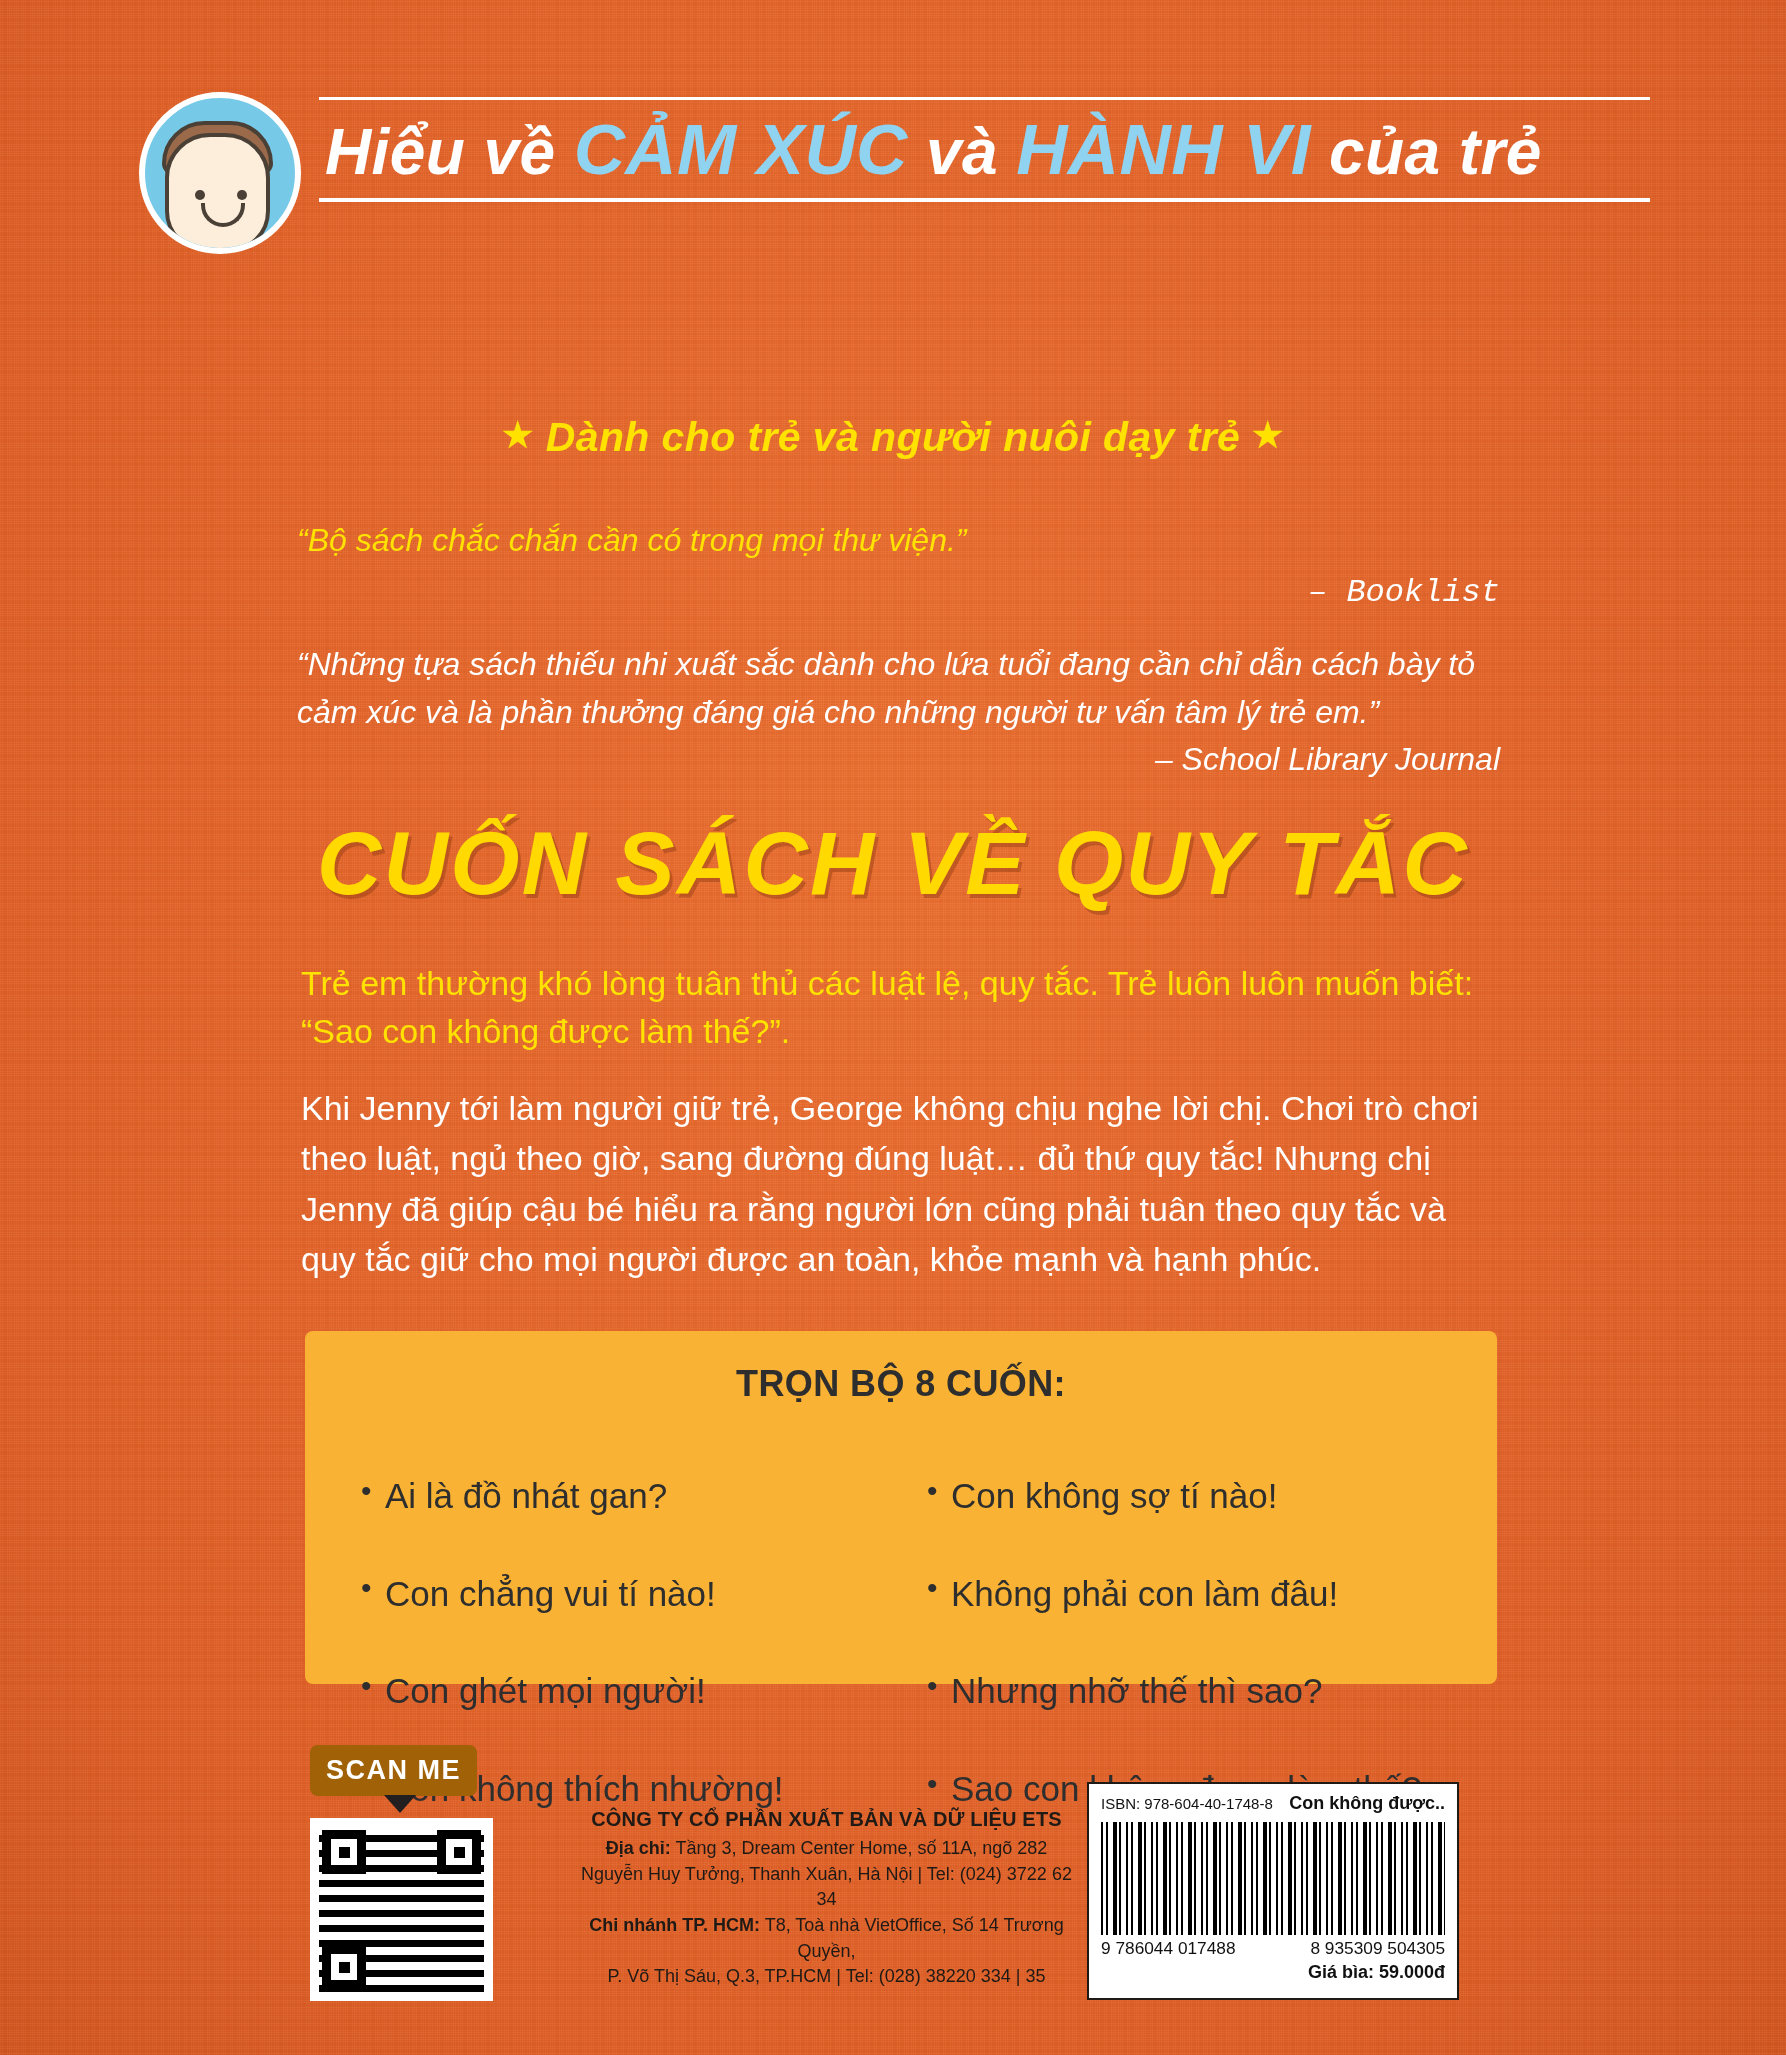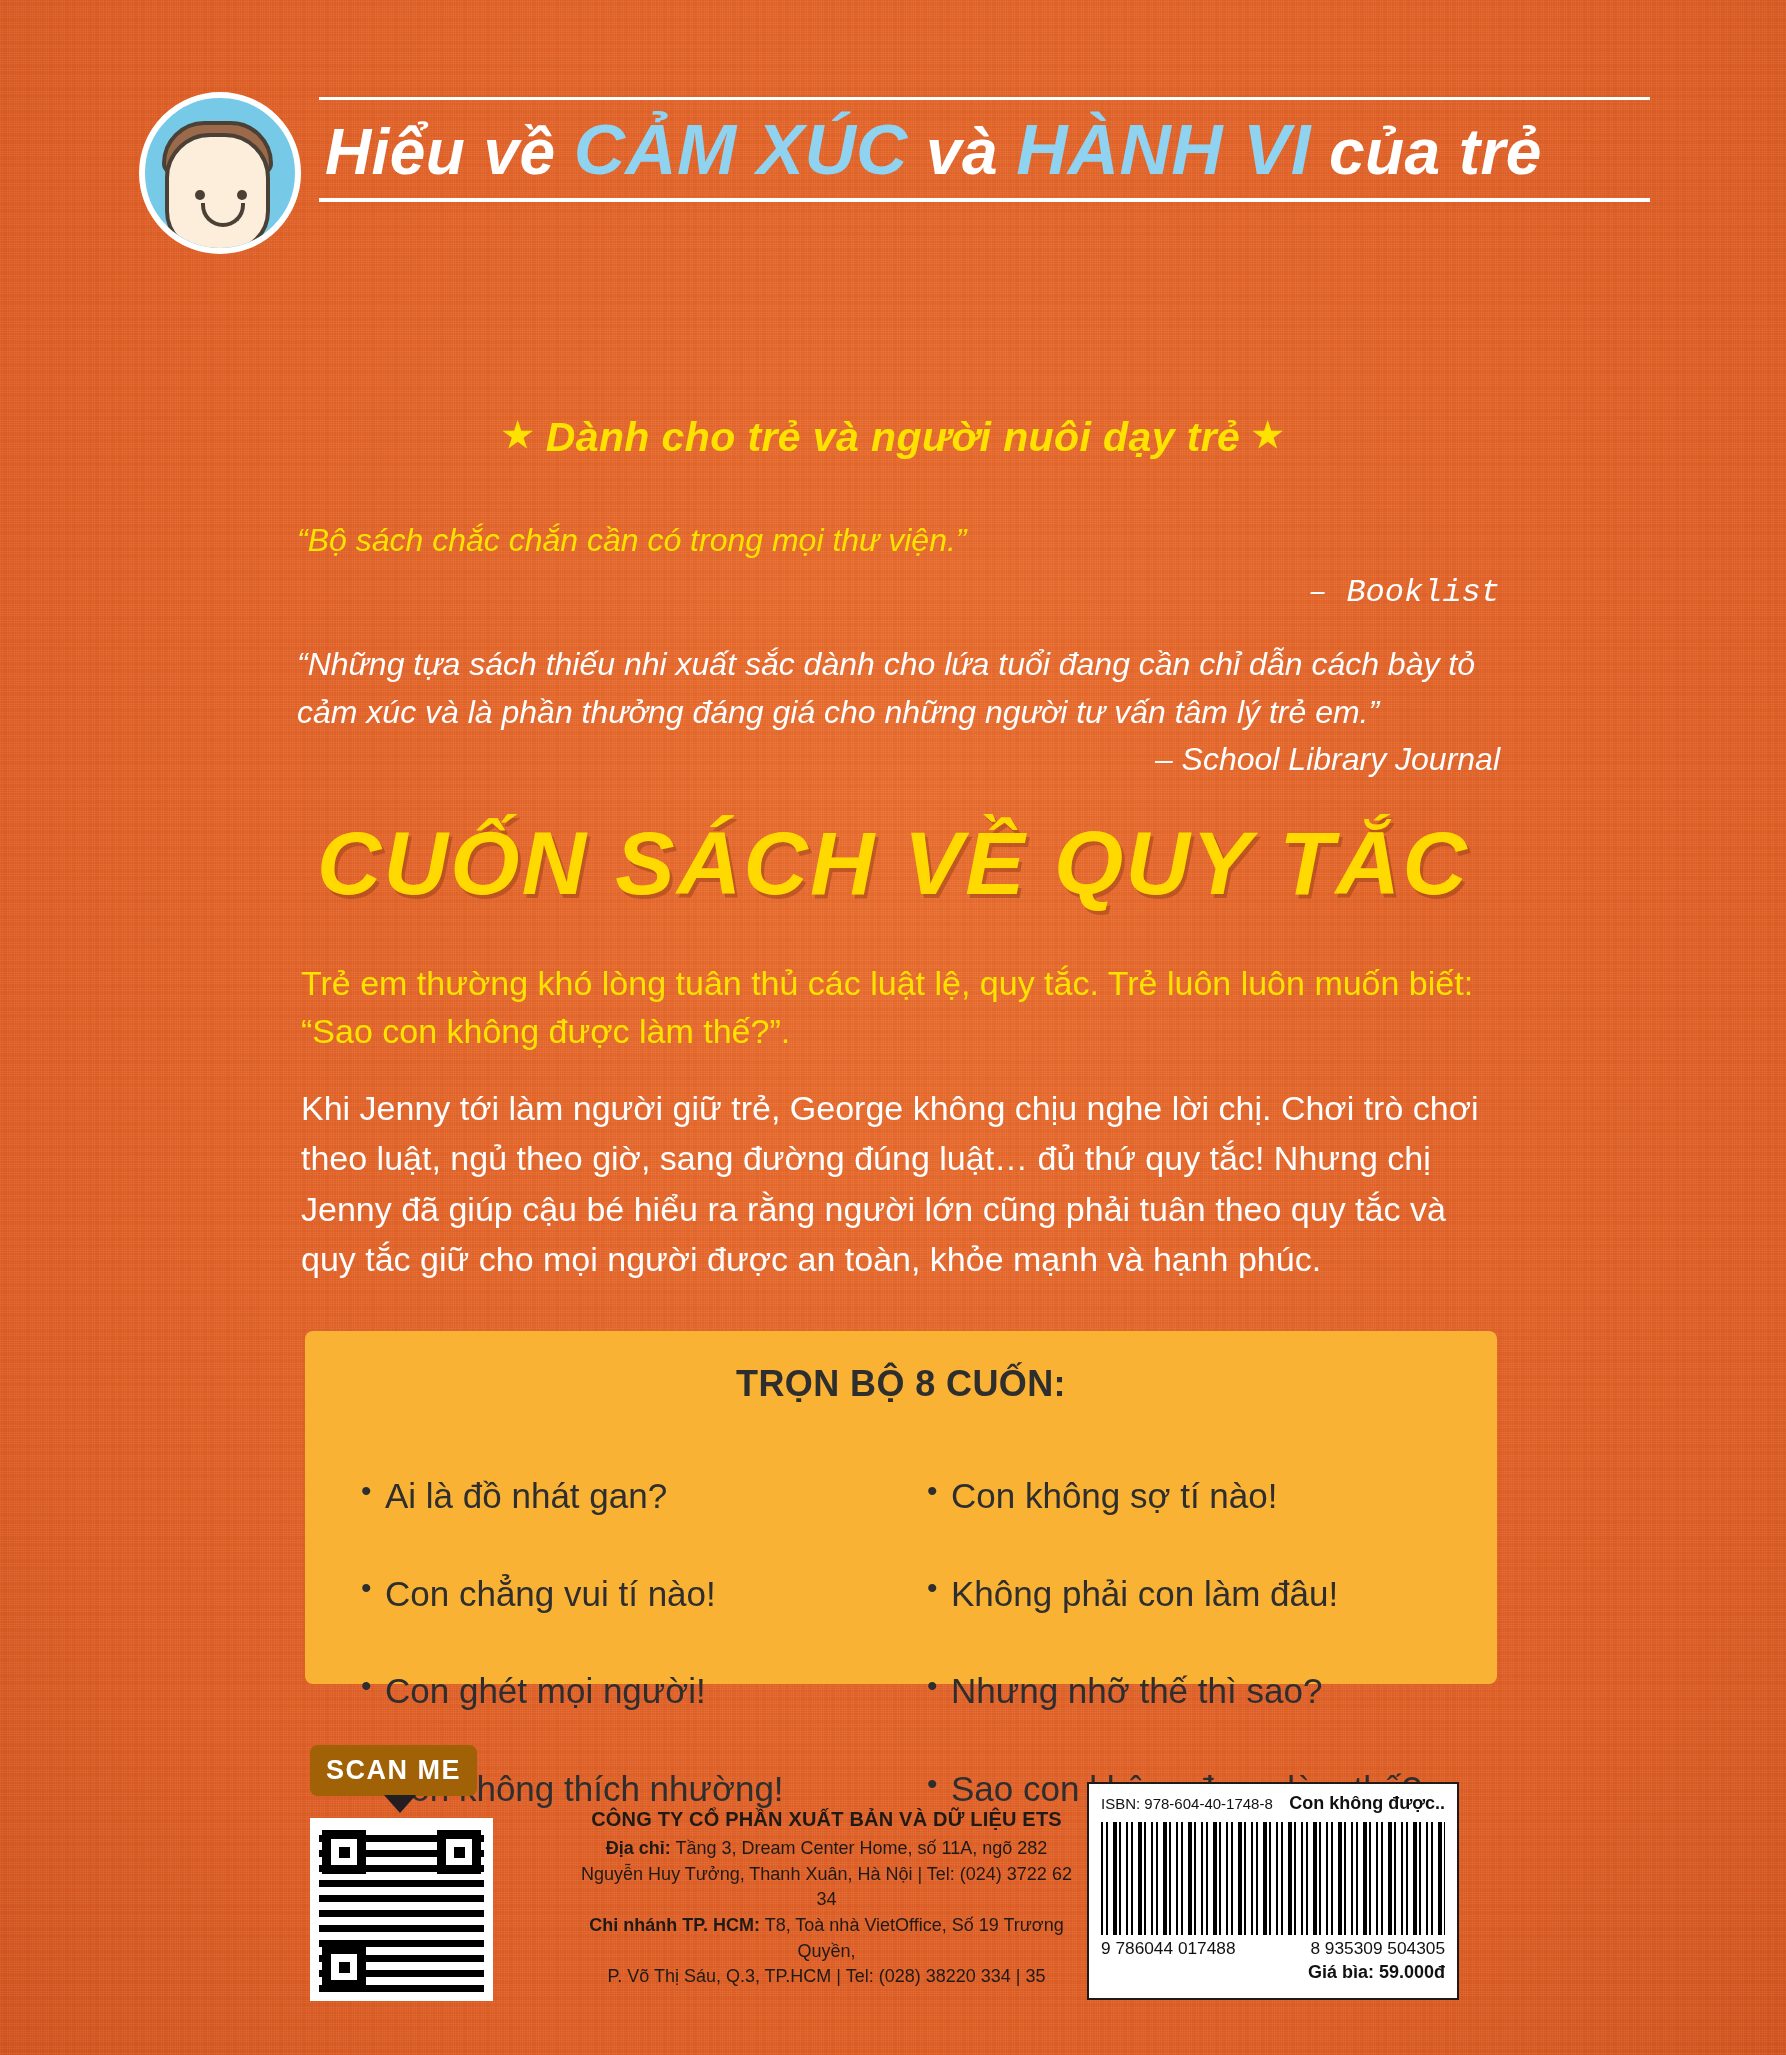--- a/index.html
+++ b/index.html
@@ -459,21 +459,21 @@
 
   <div class="publisher">
     <div class="pub-name">CÔNG TY CỔ PHẦN XUẤT BẢN VÀ DỮ LIỆU ETS</div>
     <div>
       <b>Địa chỉ:</b>
       <span>Tầng 3, Dream Center Home, số 11A, ngõ 282</span>
     </div>
     <div>Nguyễn Huy Tưởng, Thanh Xuân, Hà Nội | Tel: (024) 3722 62 34</div>
     <div>
       <b>Chi nhánh TP. HCM:</b>
-      <span>T8, Toà nhà VietOffice, Số 19 Trương Quyền,</span>
+      <span>T8, Toà nhà VietOffice, Số 14 Trương Quyền,</span>
     </div>
     <div>P. Võ Thị Sáu, Q.3, TP.HCM | Tel: (028) 38220 334 | 35</div>
   </div>
 
   <div class="barcode-box">
     <div class="barcode-top">
       <span class="isbn">ISBN: 978-604-40-1748-8</span>
       <span class="book-short">Con không được..</span>
     </div>
     <div class="bars"></div>

